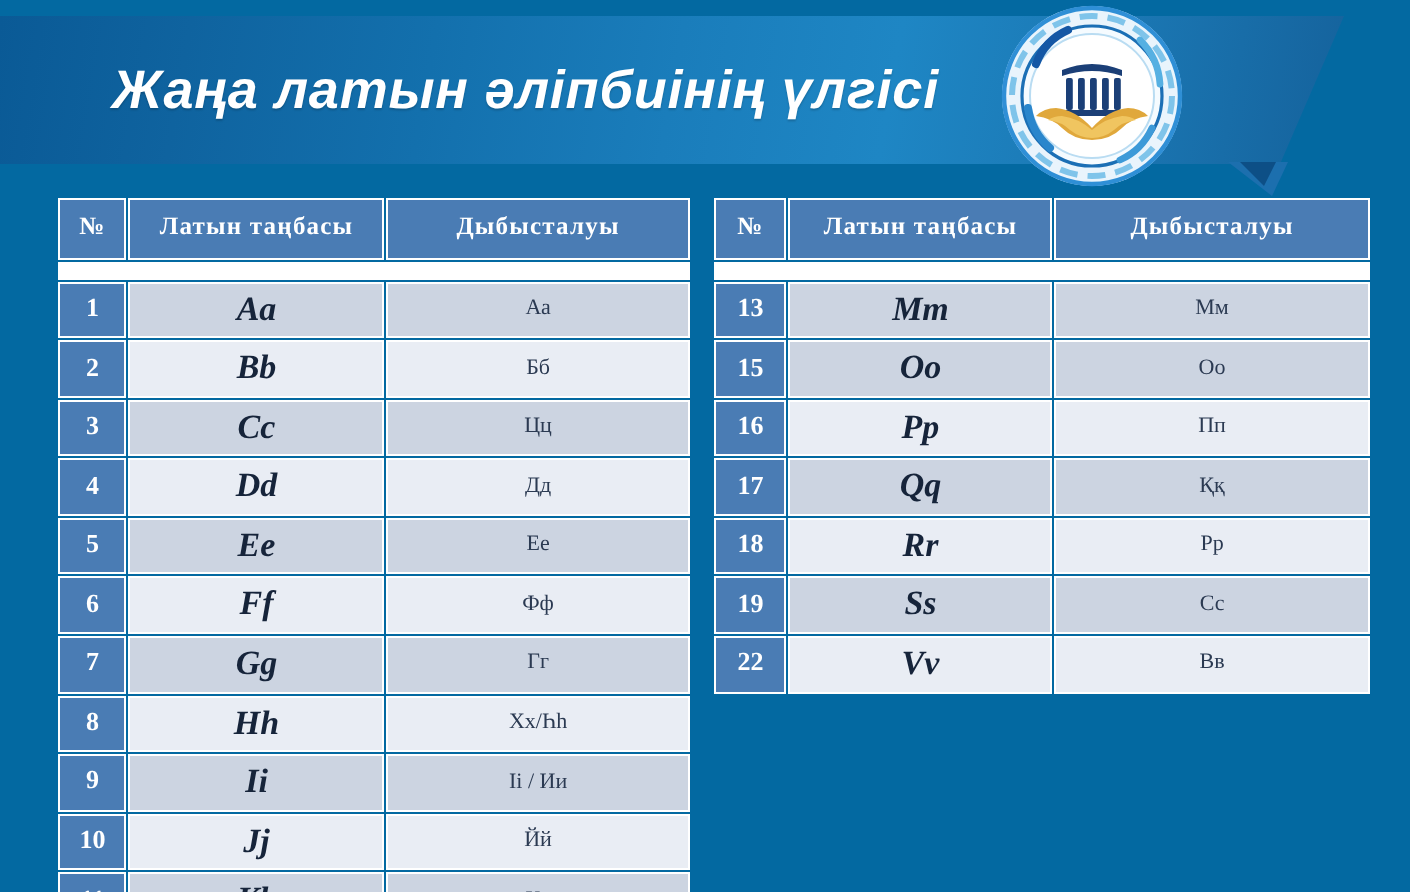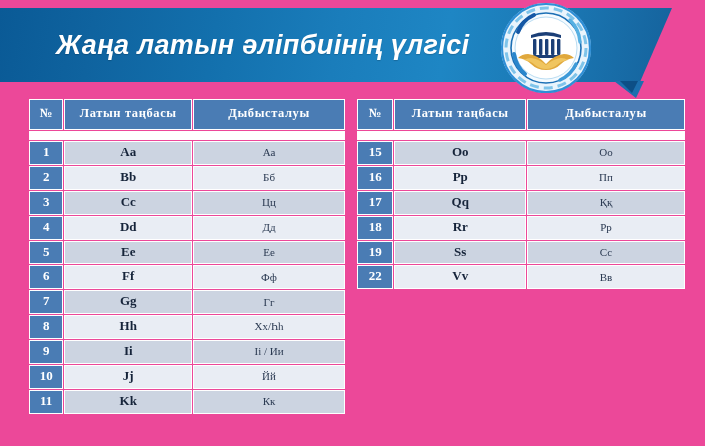--- a/index.html
+++ b/index.html
@@ -9,21 +9,21 @@
     height: 446px;
     background: #ffffff;
     font-family: "Liberation Serif", "DejaVu Serif", serif;
     overflow: hidden;
   }
 
   #page {
     position: relative;
     width: 705px;
     height: 446px;
-    background: #ec4899;
+    background: #0369a1;
   }
 
   
   .banner-wrap {
     position: absolute;
     left: 0; top: 8px;
     width: 705px; height: 78px;
   }
 
   .banner-ribbon {
@@ -128,21 +128,22 @@
   table.alpha tbody td.c-num {
     background: #4a7cb4;
     color: #ffffff;
     font-weight: bold;
     font-size: 13px;
   }
 
   table.alpha tbody td.c-lat {
     color: #16243a;
     font-weight: bold;
-    font-size: 13px;
+    font-style: italic;
+    font-size: 17px;
   }
 
   table.alpha tbody td.c-snd {
     color: #2b3a52;
     font-size: 11px;
   }
 
   table.alpha tbody tr.odd  td.c-lat,
   table.alpha tbody tr.odd  td.c-snd { background: #ccd4e1; }
   table.alpha tbody tr.even td.c-lat,
@@ -274,20 +275,25 @@
             <th class="h-num">№</th>
             <th class="h-lat">Латын таңбасы</th>
             <th class="h-snd">Дыбысталуы</th>
           </tr>
         </thead>
         <tbody id="right-body">
             <tr class="spacer-row">
               <td colspan="3"></td>
             </tr>
             <tr class="odd">
+              <td class="c-num">13</td>
+              <td class="c-lat">Mm</td>
+              <td class="c-snd">Мм</td>
+            </tr>
+            <tr class="odd">
               <td class="c-num">15</td>
               <td class="c-lat">Oo</td>
               <td class="c-snd">Оо</td>
             </tr>
             <tr class="even">
               <td class="c-num">16</td>
               <td class="c-lat">Pp</td>
               <td class="c-snd">Пп</td>
             </tr>
             <tr class="odd">

